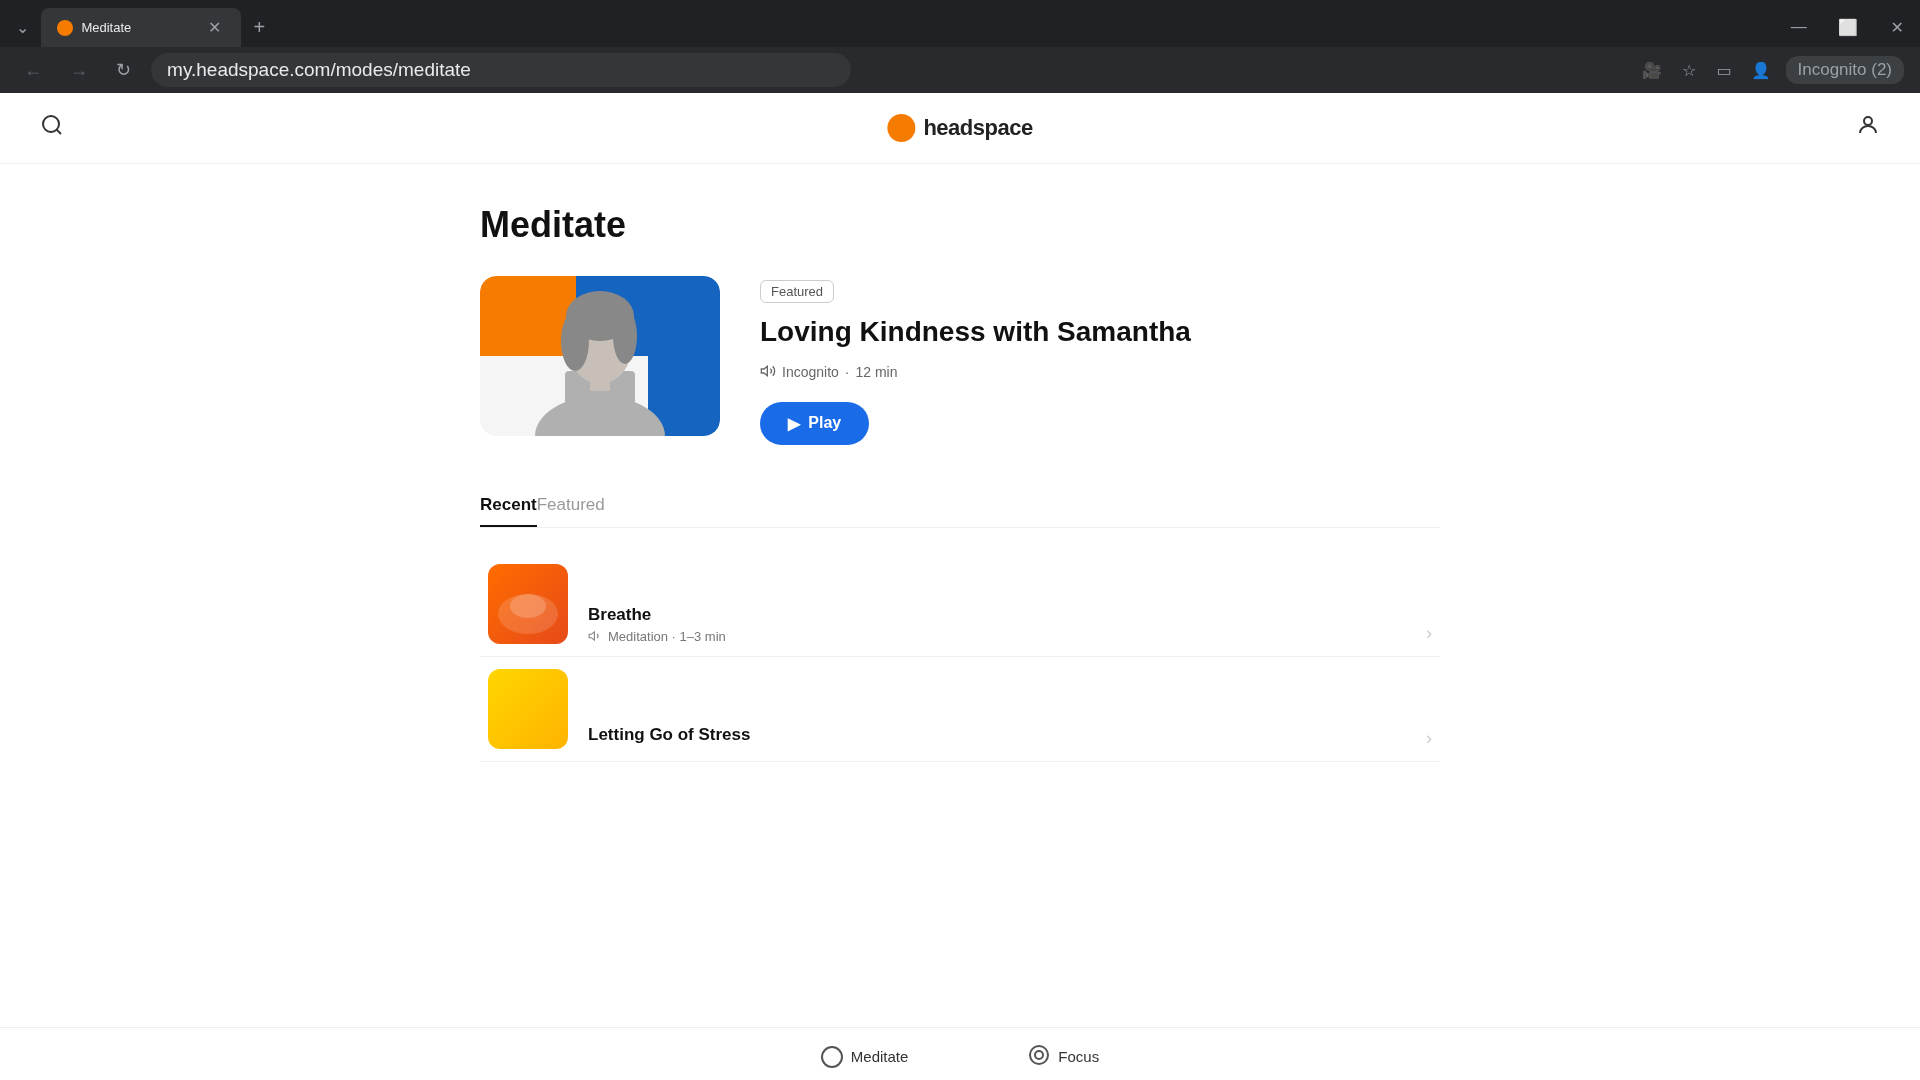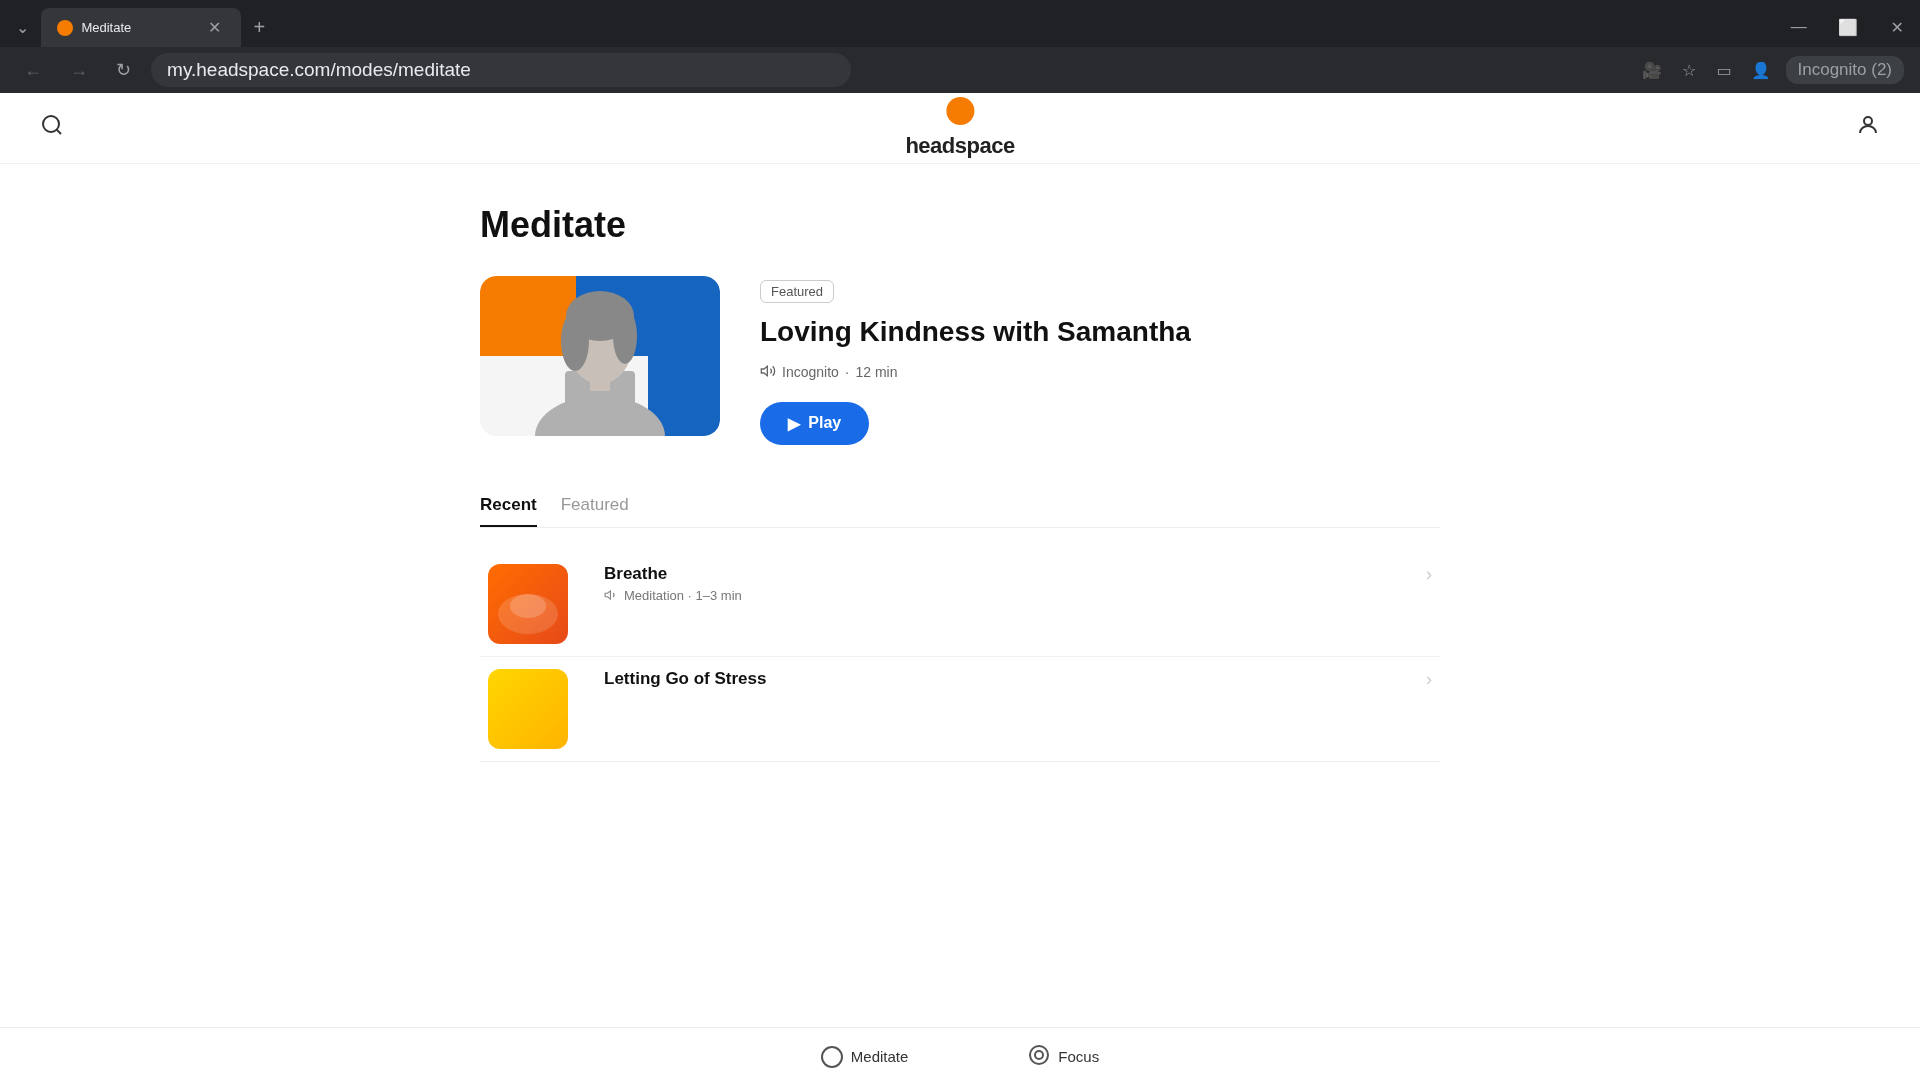--- a/index.html
+++ b/index.html
@@ -25,21 +25,21 @@
     .browser-actions { margin-left: auto; display: flex; align-items: center; gap: 8px; }
     .browser-action-btn { color: #9aa0a6; font-size: 16px; padding: 6px; cursor: pointer; border-radius: 50%; }
     .incognito-badge { background: #3c4043; color: #9aa0a6; font-size: 17px; padding: 4px 12px; border-radius: 12px; }
 
     
     .page { background: #fff; min-height: calc(1080px - 88px); position: relative; }
 
     
     .header { display: flex; align-items: center; justify-content: space-between; padding: 20px 40px; border-bottom: 1px solid #f0f0f0; }
     .header-search { font-size: 22px; color: #333; cursor: pointer; }
-    .logo { display: flex; align-items: center; gap: 8px; position: absolute; left: 50%; transform: translateX(-50%); flex-direction: column; }
+    .logo { display: flex; align-items: center; gap: 8px; position: absolute; left: 50%; transform: translateX(-50%); }
     .logo-circle { width: 28px; height: 28px; border-radius: 50%; background: #f57c00; }
     .logo-text { font-size: 22px; font-weight: 600; color: #222; letter-spacing: -0.5px; }
     .header-profile { font-size: 22px; color: #333; cursor: pointer; }
 
     
     .main { padding: 40px 480px; max-width: 1920px; }
     .page-title { font-size: 36px; font-weight: 700; color: #111; margin-bottom: 30px; }
 
     
     .featured-card { display: flex; align-items: flex-start; gap: 40px; margin-bottom: 50px; }
@@ -49,26 +49,26 @@
     .img-bg-blue { position: absolute; top: 0; right: 0; width: 60%; height: 100%; background: #1565c0; border-radius: 0 16px 16px 0; }
     .img-bg-white-circle { position: absolute; bottom: 0; left: 0; width: 70%; height: 50%; background: #f5f5f5; border-radius: 0 0 0 16px; }
     .featured-info { flex: 1; padding-top: 4px; }
     .featured-badge { display: inline-block; border: 1px solid #ccc; border-radius: 6px; padding: 3px 10px; font-size: 13px; color: #555; margin-bottom: 12px; }
     .featured-title { font-size: 28px; font-weight: 700; color: #111; line-height: 1.2; margin-bottom: 14px; }
     .featured-meta { display: flex; align-items: center; gap: 6px; font-size: 14px; color: #666; margin-bottom: 20px; }
     .meta-icon { font-size: 14px; }
     .play-btn { display: flex; align-items: center; gap: 8px; background: #1a6be8; color: #fff; border: none; border-radius: 24px; padding: 12px 28px; font-size: 16px; font-weight: 600; cursor: pointer; }
 
     
-    .tabs { display: flex; gap: 24px; margin-bottom: 24px; border-bottom: 1px solid #eee; }
+    .tabs { display: flex; margin-bottom: 24px; border-bottom: 1px solid #eee; }
     .tab-item { font-size: 17px; padding-bottom: 10px; cursor: pointer; color: #999; }
     .tab-item.active { color: #111; font-weight: 600; border-bottom: 2px solid #111; }
 
     
-    .list-item { display: flex; align-items: flex-start; gap: 36px; padding: 12px 8px; border-bottom: 1px solid #f0f0f0; cursor: pointer; }
+    .list-item { display: flex; align-items: flex-end; gap: 20px; padding: 12px 8px; border-bottom: 1px solid #f0f0f0; cursor: pointer; }
     .list-thumb { width: 80px; height: 80px; border-radius: 12px; overflow: hidden; flex-shrink: 0; }
     .thumb-breathe { background: linear-gradient(135deg, #ff6d00, #e64a19); width: 100%; height: 100%; position: relative; }
     .thumb-stress { background: linear-gradient(135deg, #ffd600, #ffb300); width: 100%; height: 100%; }
     .list-info { flex: 1; }
     .list-title { font-size: 17px; font-weight: 600; color: #111; margin-bottom: 4px; }
     .list-meta { display: flex; align-items: center; gap: 6px; font-size: 13px; color: #777; }
     .list-chevron { color: #ccc; font-size: 18px; }
 
     
     .bottom-nav { position: absolute; bottom: 0; left: 0; right: 0; display: flex; align-items: center; justify-content: center; gap: 120px; padding: 16px; border-top: 1px solid #eee; background: #fff; }

